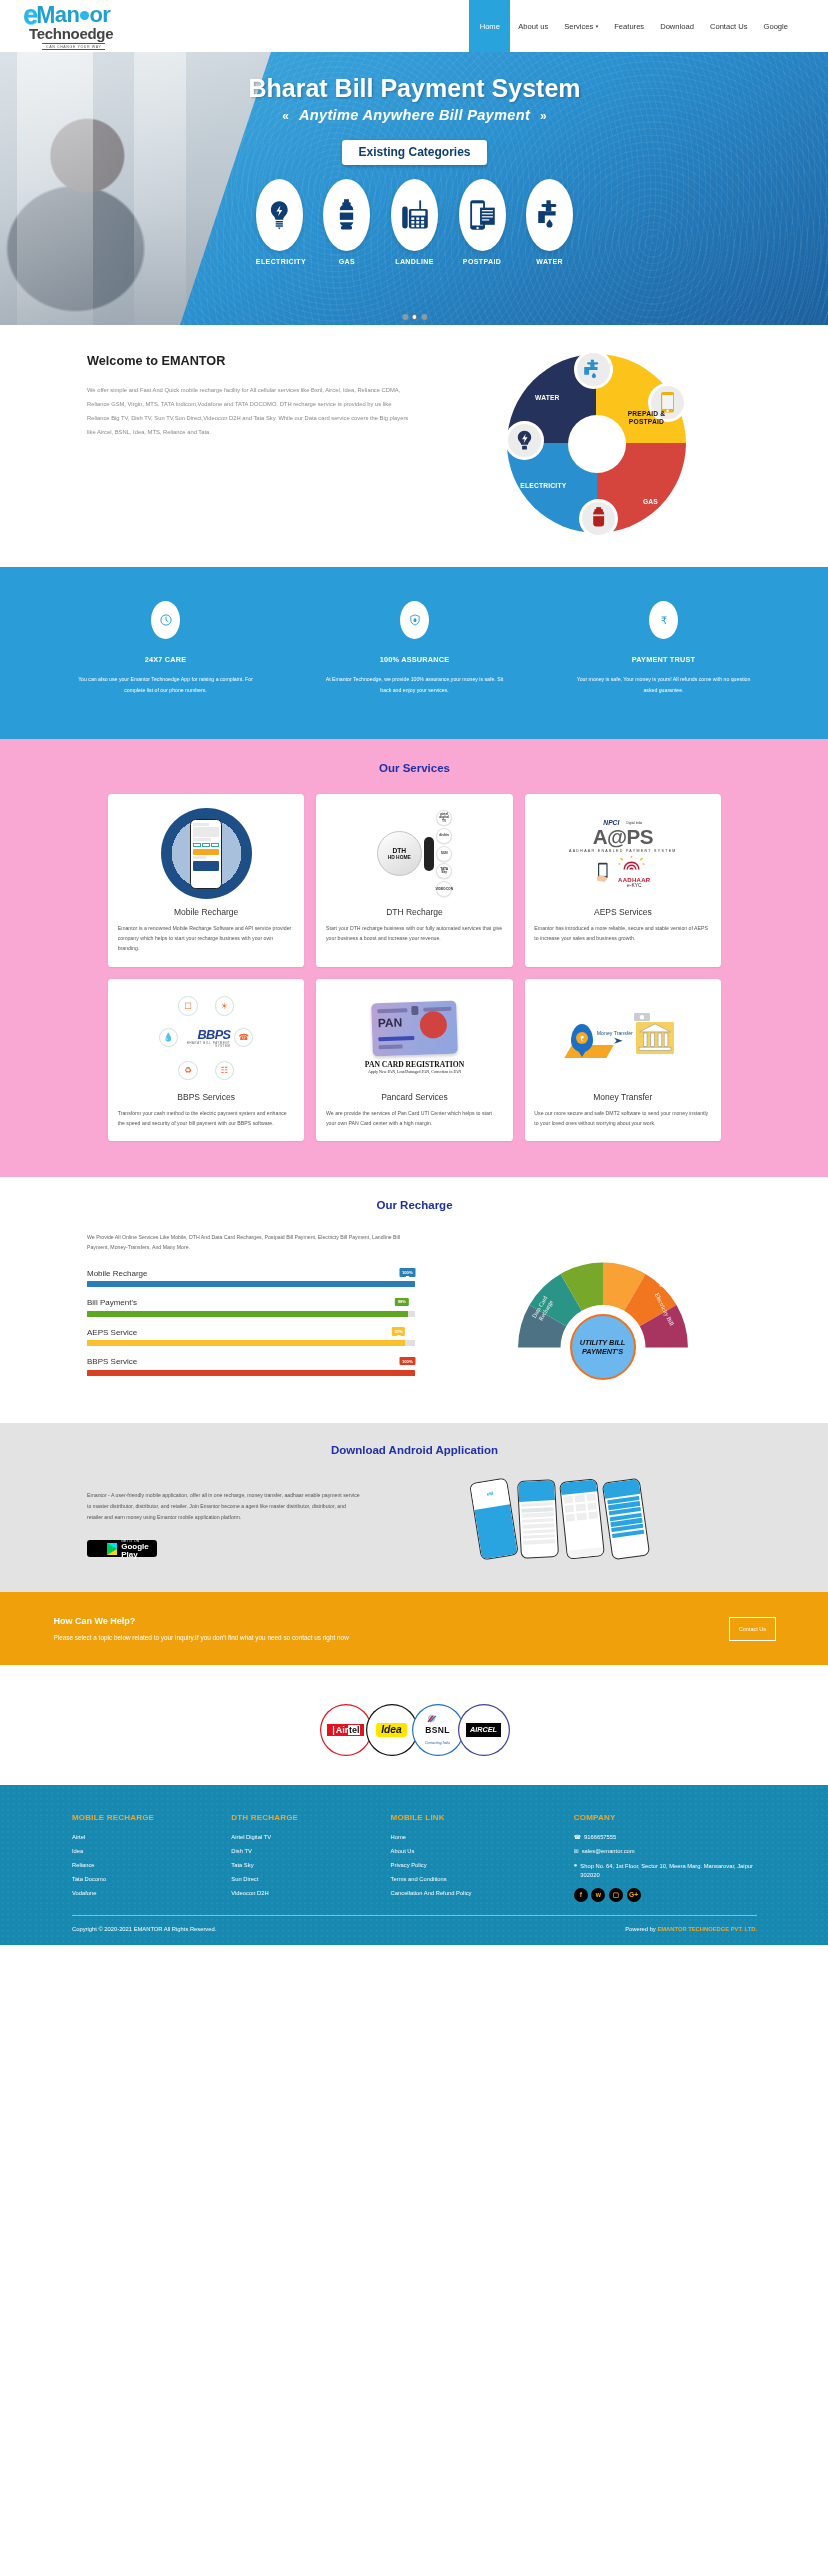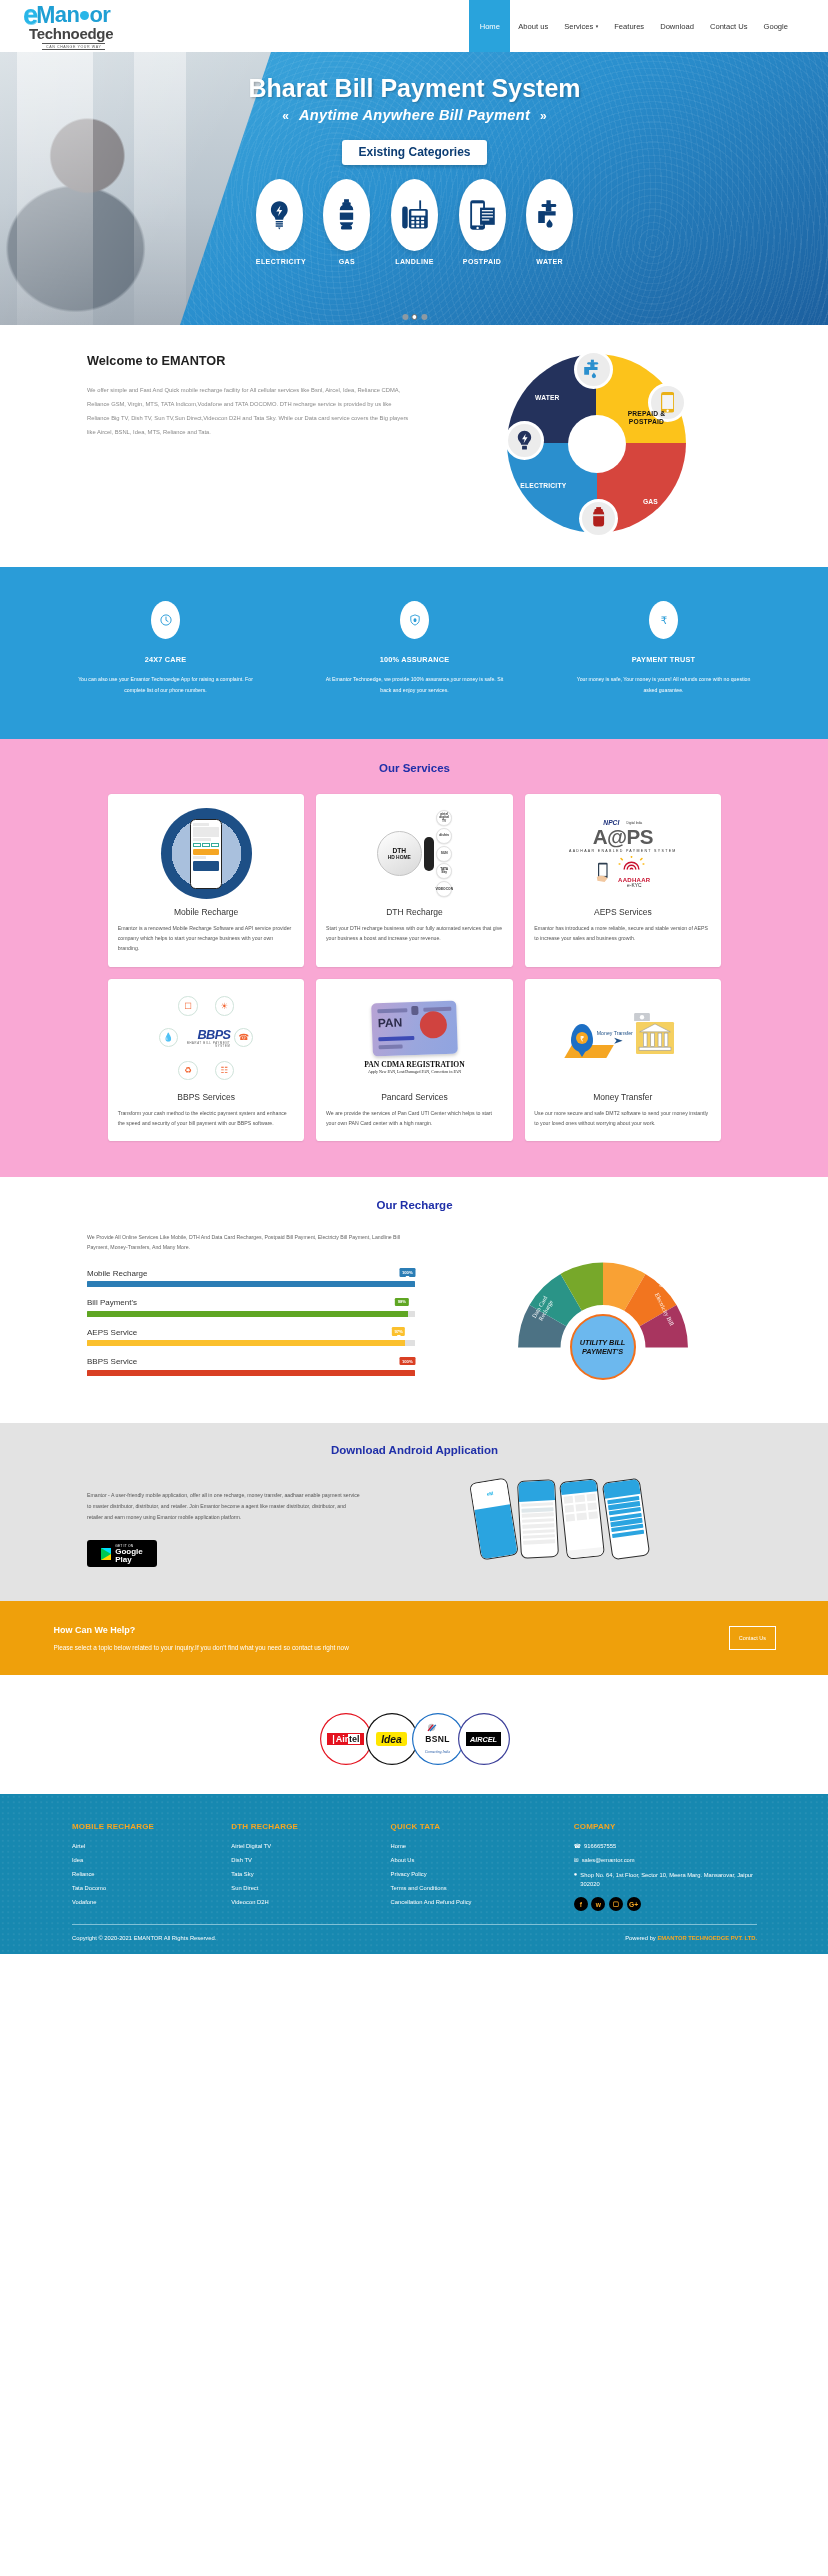--- a/index.html
+++ b/index.html
@@ -299,22 +299,22 @@
     position:absolute;color:#fff;font-family:"Liberation Serif",serif;
     font-size:6px;text-align:center;line-height:1.15;z-index:5;
   }
 
   
   .download{background:#e3e3e3;padding:20.6px 0 34px;}
   .dl-row{width:691px;margin:0 auto;display:flex;align-items:flex-start;}
   .dl-left{width:291px;padding-left:18px;padding-top:13.3px;}
   .dl-text{font-size:5.2px;color:#555;line-height:2.15;margin-bottom:17px;}
   .gplay{
-    width:70px;height:27px;background:#000;border-radius:3px;
-    display:flex;align-items:center;gap:4.2px;padding:0 14px;
+    width:70px;height:17px;background:#000;border-radius:3px;
+    display:flex;align-items:center;gap:4.2px;padding:0 20px;
   }
   .gp-tri{
     width:0;height:0;border-top:6px solid #00e0ff;border-bottom:6px solid #ffd600;
     border-left:10.3px solid #00c853; position:relative;
   }
   .gp-txt small{display:block;color:#fff;font-size:3.3px;letter-spacing:0.2px;}
   .gp-txt b{display:block;color:#fff;font-size:8px;line-height:1;}
   .dl-right{flex:1;display:flex;justify-content:center;gap:6px;align-items:flex-start;padding-top:3.6px;}
   .mock{width:38px;height:78px;border:1.8px solid #2b2b2b;border-radius:6.7px;background:#fff;overflow:hidden;position:relative;}
   .mock.tilt1{transform:rotate(-9deg)}
@@ -725,21 +725,21 @@
       <div class="svc-img" style="flex-direction:column;">
         <div class="pan-card">
           <div class="pan-line" style="left:6px;top:5.5px;width:30px;"></div>
           <div class="pan-line" style="left:40px;top:4.2px;width:7.3px;height:8.5px;background:#5d5d8a;border-radius:1.8px;"></div>
           <div class="pan-line" style="left:52px;top:5.5px;width:28px;"></div>
           <div class="pan-text">PAN</div>
           <div class="pan-face"></div>
           <div class="pan-line" style="left:6px;top:34px;width:36px;background:#3d4bb5;"></div>
           <div class="pan-line" style="left:6px;top:42px;width:24px;"></div>
         </div>
-        <div class="pan-title">PAN CDMA REGISTRATION</div>
+        <div class="pan-title">PAN CARD REGISTRATION</div>
         <div class="pan-sub">Apply New PAN, Lost/Damaged PAN, Correction in PAN</div>
       </div>
       <div class="svc-name">Pancard Services</div>
       <div class="svc-desc">We are provide the services of Pan Card UTI Center which helps to start your own PAN Card center with a high margin.</div>
     </div>
 
     <div class="svc-card">
       <div class="svc-img">
         <div class="mt-art">
           <div style="position:relative;">
@@ -954,21 +954,21 @@
     </div>
     <div class="ft-col">
       <div class="ft-h">DTH RECHARGE</div>
       <div class="ft-li">Airtel Digital TV</div>
       <div class="ft-li">Dish TV</div>
       <div class="ft-li">Tata Sky</div>
       <div class="ft-li">Sun Direct</div>
       <div class="ft-li">Videocon D2H</div>
     </div>
     <div class="ft-col wide">
-      <div class="ft-h">QUICK TATA</div>
+      <div class="ft-h">MOBILE LINK</div>
       <div class="ft-li">Home</div>
       <div class="ft-li">About Us</div>
       <div class="ft-li">Privacy Policy</div>
       <div class="ft-li">Terms and Conditions</div>
       <div class="ft-li">Cancellation And Refund Policy</div>
     </div>
     <div class="ft-col wide">
       <div class="ft-h">COMPANY</div>
       <div class="ft-ct">
         <span>☎</span>

